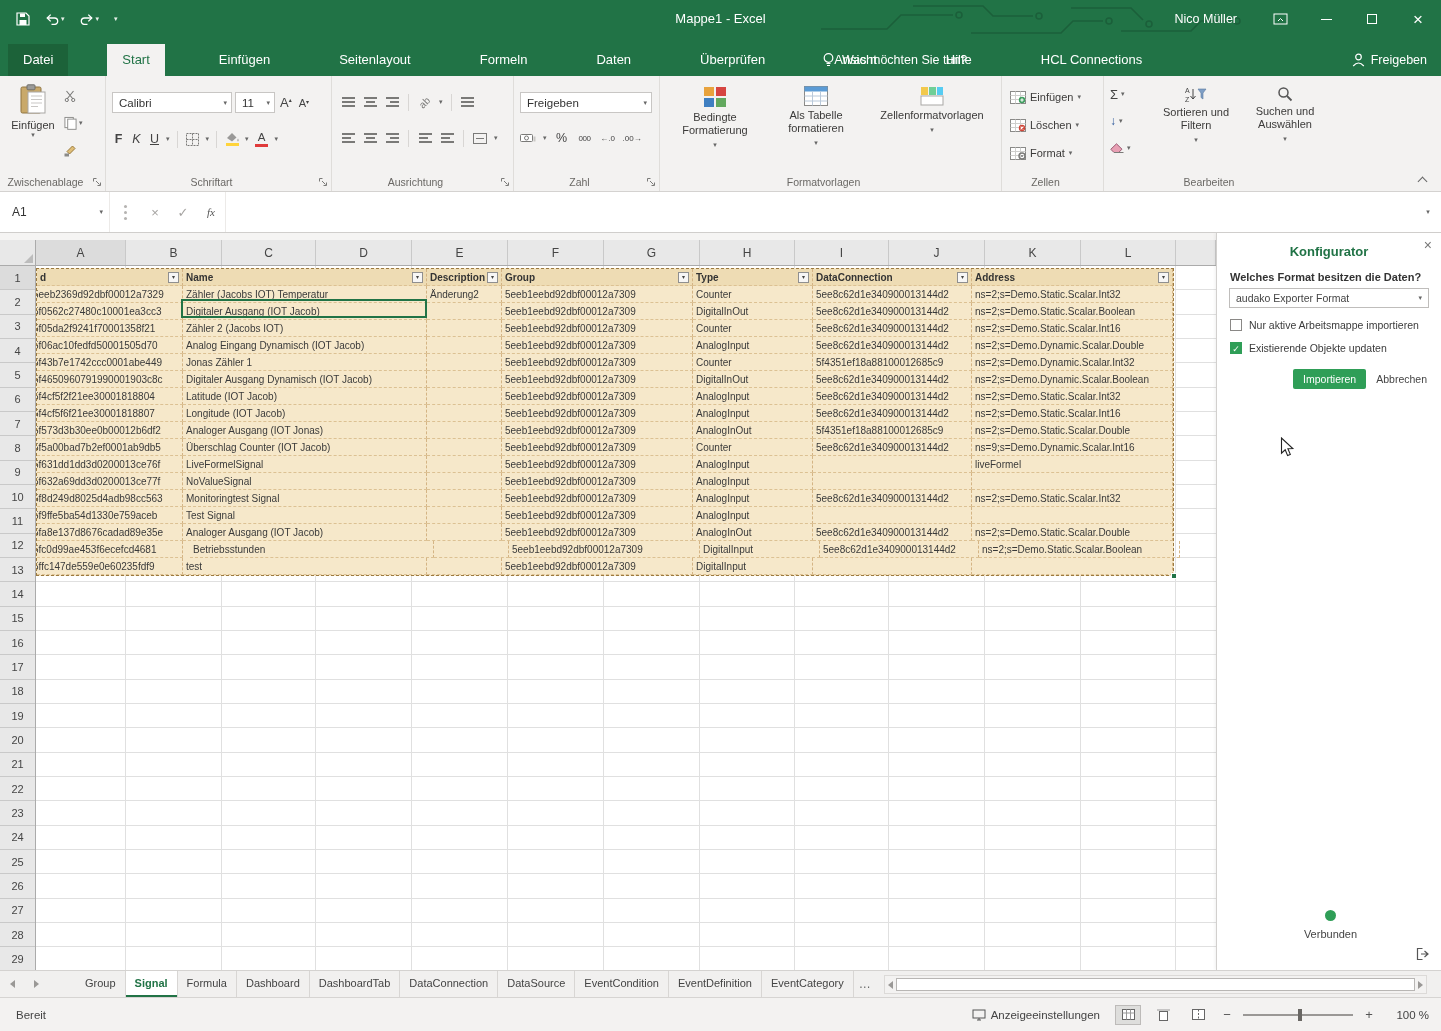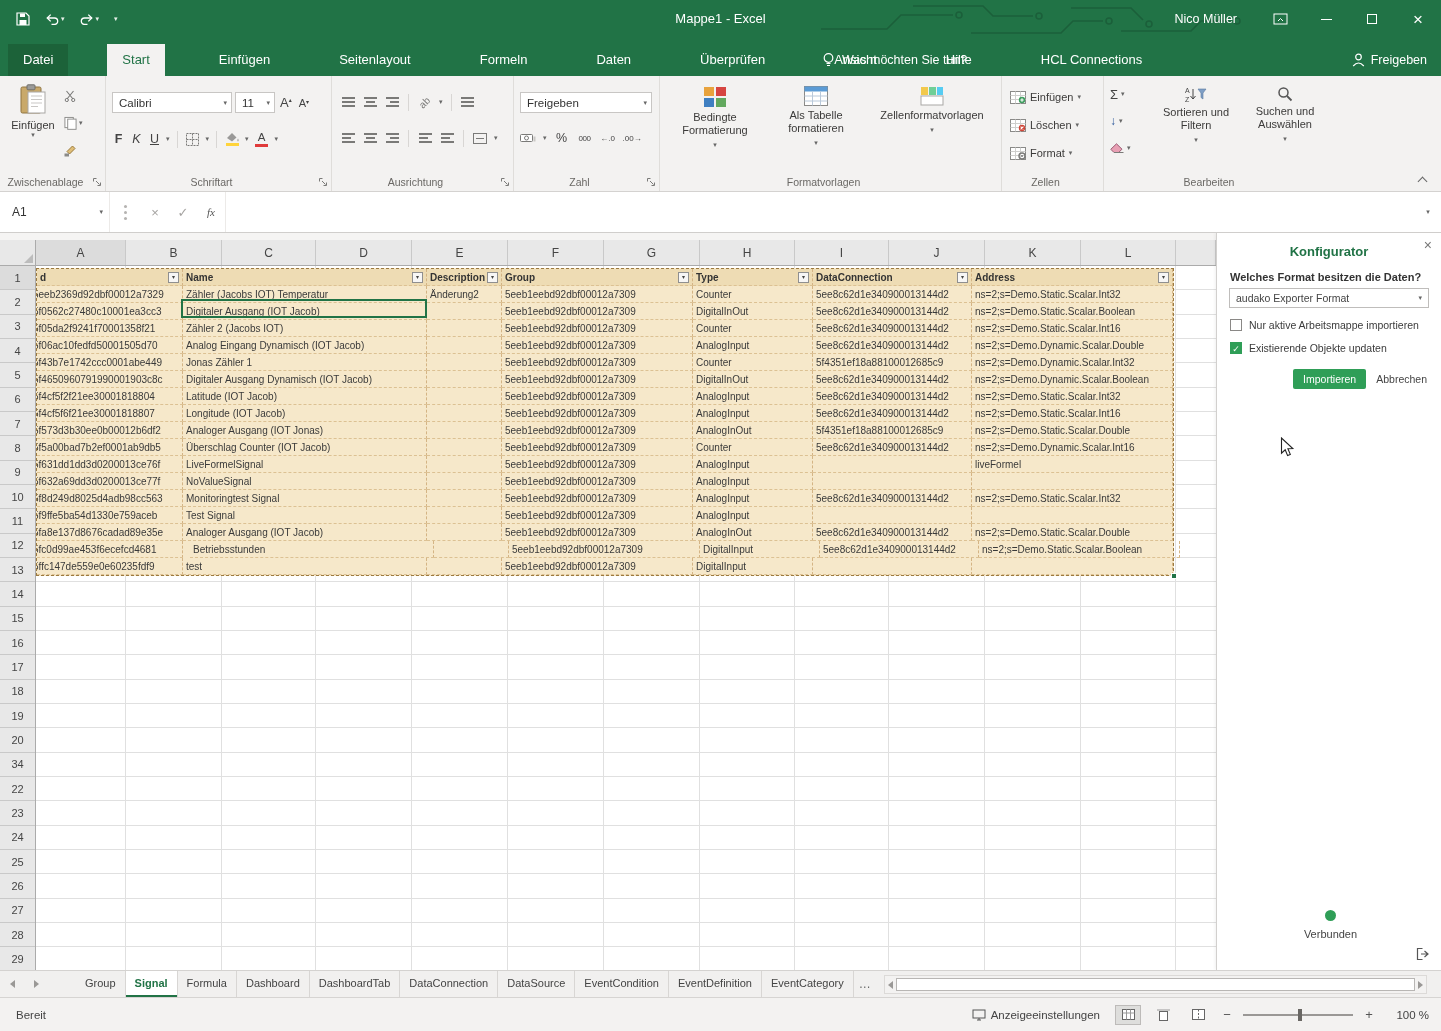--- a/index.html
+++ b/index.html
@@ -630,21 +630,21 @@
       <div class="rhead">11</div>
       <div class="rhead">12</div>
       <div class="rhead">13</div>
       <div class="rhead">14</div>
       <div class="rhead">15</div>
       <div class="rhead">16</div>
       <div class="rhead">17</div>
       <div class="rhead">18</div>
       <div class="rhead">19</div>
       <div class="rhead">20</div>
-      <div class="rhead">34</div>
+      <div class="rhead">21</div>
       <div class="rhead">22</div>
       <div class="rhead">23</div>
       <div class="rhead">24</div>
       <div class="rhead">25</div>
       <div class="rhead">26</div>
       <div class="rhead">27</div>
       <div class="rhead">28</div>
       <div class="rhead">29</div>
     </div>
   <div class="cells">
@@ -900,21 +900,21 @@
           <div class="td" style="width: 191px;">
             <span>5eeb1eebd92dbf00012a7309</span>
           </div>
           <div class="td" style="width: 120px;">
             <span>Counter</span>
           </div>
           <div class="td" style="width: 159px;">
             <span>5ee8c62d1e340900013144d2</span>
           </div>
           <div class="td" style="width: 201px;">
-            <span>ns=2;s=Demo.Dynamic.Scalar.Int16</span>
+            <span>ns=9;s=Demo.Dynamic.Scalar.Int16</span>
           </div>
         </div>
         <div class="trow">
           <div class="td idc" style="width: 146px;">
             <span>5f631dd1dd3d0200013ce76f</span>
           </div>
           <div class="td" style="width: 244px;">
             <span>LiveFormelSignal</span>
           </div>
           <div class="td" style="width: 75px;">

